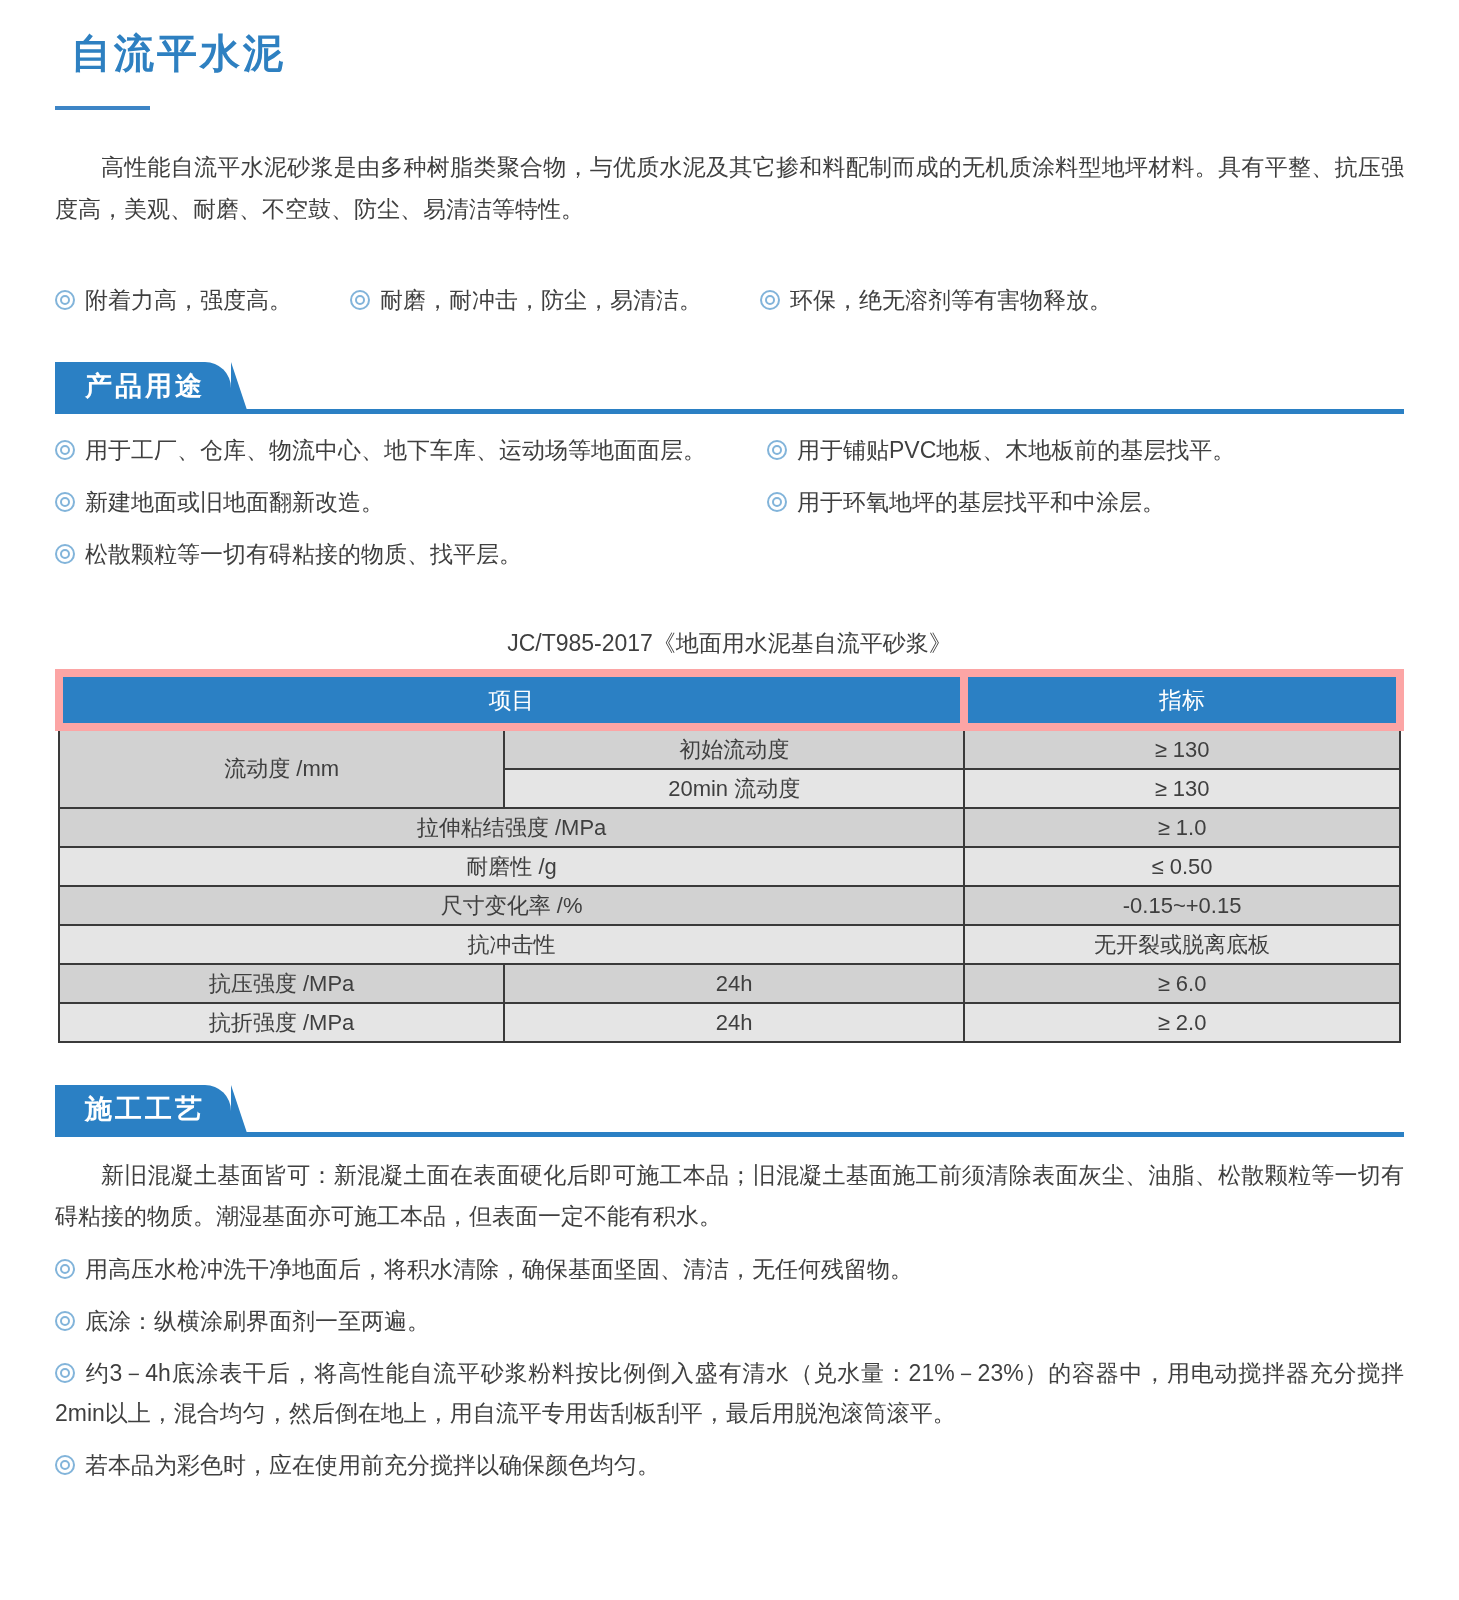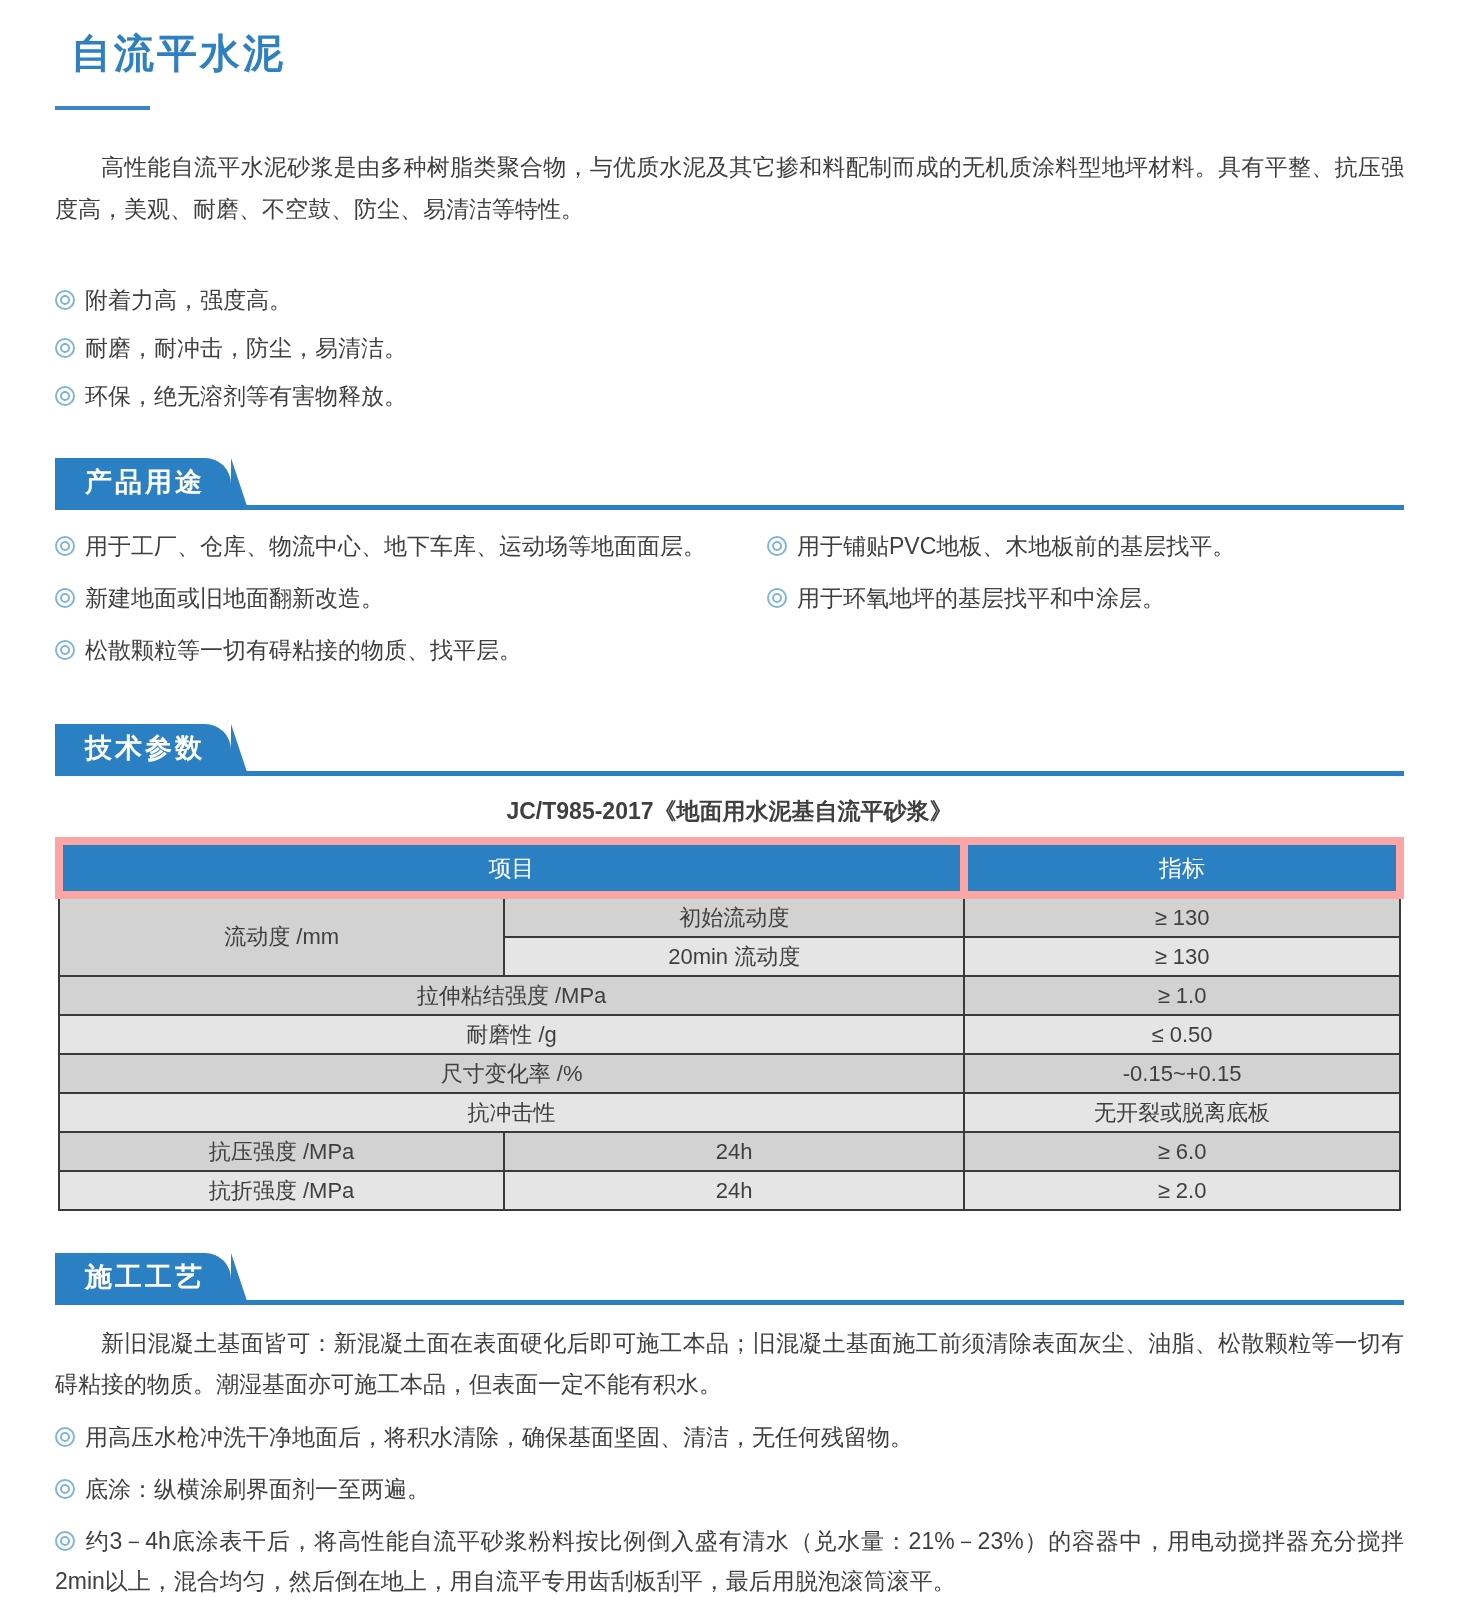--- a/index.html
+++ b/index.html
@@ -43,29 +43,29 @@
   }
   .bullet-icon{
     display:inline-block;width:16px;height:16px;border:2px solid #82b4da;border-radius:50%;
     position:relative;vertical-align:-2px;margin-right:10px;box-sizing:content-box;
   }
   .bullet-icon::after{
     content:"";position:absolute;left:3px;top:3px;width:6px;height:6px;
     border:2px solid #82b4da;border-radius:50%;box-sizing:content-box;
   }
 
-  .features-row{display:flex;margin-top:8px;flex-direction:column;}
+  .features-row{display:flex;margin-top:8px;}
   .features-row .bullet-item{margin:8px 58px 0 0;white-space:nowrap;}
 
   .uses-block{display:flex;margin-top:4px;}
   .uses-left{width:712px;}
   .uses-right{flex:1;}
 
   
-  .tech-standard{text-align:center;font-size:23px;margin:20px 0 10px 0;color:#3f3f3f;font-weight:bold;}
+  .tech-standard{text-align:center;font-size:23px;margin:20px 0 10px 0;color:#3f3f3f;}
   table.params{width:100%;border-collapse:collapse;table-layout:fixed;}
   table.params th{
     background:#2b80c4;color:#ffffff;font-weight:400;font-size:23px;
     height:44px;border:8px solid #fca5a5;text-align:center;
   }
   table.params td{
     font-size:22px;height:37px;text-align:center;vertical-align:middle;
     border:2px solid #3a3a3a;padding:0 6px;background:#e5e5e5;
   }
   table.params tr.gray td{background:#d2d2d2;}
@@ -108,26 +108,20 @@
         <p class="bullet-item"><span class="bullet-icon"></span><span>松散颗粒等一切有碍粘接的物质、找平层。</span></p>
       </div>
       <div class="uses-right">
         <p class="bullet-item"><span class="bullet-icon"></span><span>用于铺贴PVC地板、木地板前的基层找平。</span></p>
         <p class="bullet-item"><span class="bullet-icon"></span><span>用于环氧地坪的基层找平和中涂层。</span></p>
       </div>
     </div>
   </div>
 
   <div class="section">
-    <div class="section-header">
-      <div class="section-tab">
-        <span>技术参数</span>
-      </div>
-      <div class="section-rule"></div>
-    </div>
 
     <p class="tech-standard">JC/T985-2017《地面用水泥基自流平砂浆》</p>
 
     <table class="params">
       <colgroup>
           <col style="width:33.2%">
           <col style="width:34.3%">
           <col style="width:32.5%">
         </colgroup>
       <thead>

